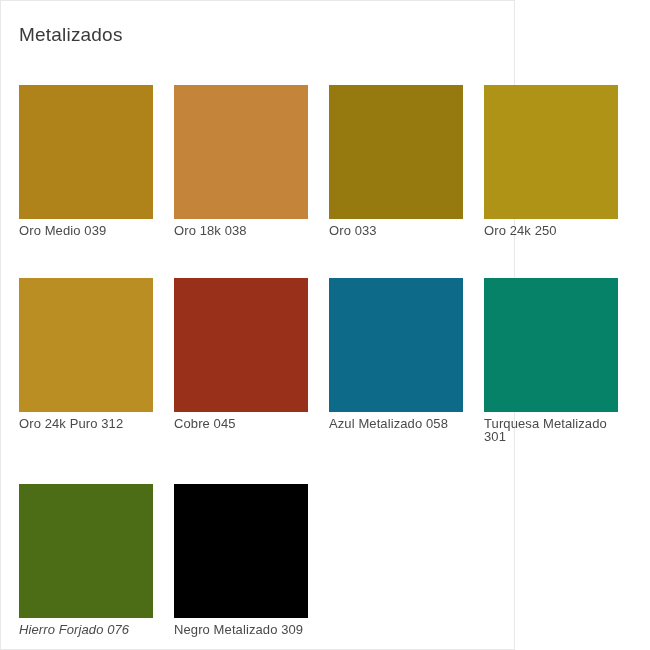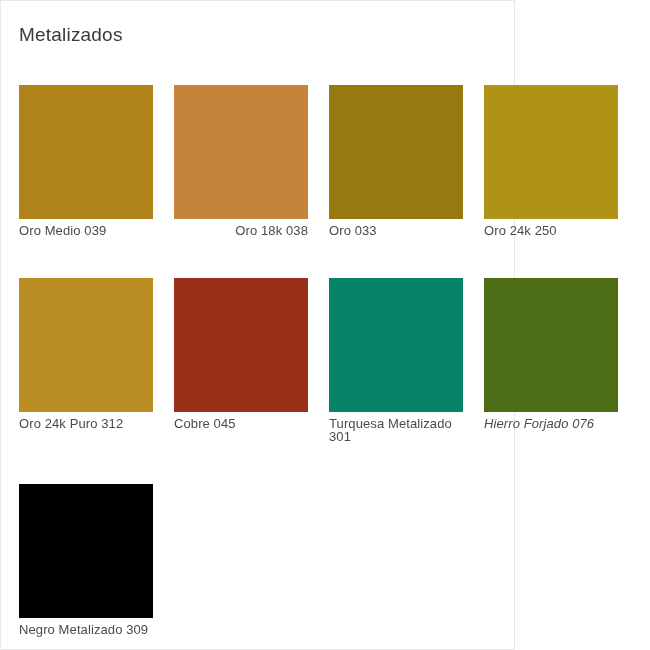--- a/index.html
+++ b/index.html
@@ -68,39 +68,43 @@
 
   <div class="page-title" style="color: rgb(58, 58, 58);">Metalizados</div>
 
   <div class="swatch-grid">
       <div class="swatch-cell">
         <div class="swatch-chip" style="background-color: rgb(176, 130, 26);"></div>
         <div class="swatch-label" style="color: rgb(74, 74, 74);">Oro Medio 039</div>
       </div>
       <div class="swatch-cell">
         <div class="swatch-chip" style="background-color: rgb(196, 133, 58);"></div>
-        <div class="swatch-label" style="color: rgb(74, 74, 74); text-align: right;">Oro 18k 038</div>
+        <div class="swatch-label" style="color: rgb(74, 74, 74);">Oro 18k 038</div>
       </div>
       <div class="swatch-cell">
         <div class="swatch-chip" style="background-color: rgb(150, 121, 15);"></div>
         <div class="swatch-label" style="color: rgb(74, 74, 74);">Oro 033</div>
       </div>
       <div class="swatch-cell">
         <div class="swatch-chip" style="background-color: rgb(175, 147, 22);"></div>
         <div class="swatch-label" style="color: rgb(74, 74, 74);">Oro 24k 250</div>
       </div>
       <div class="swatch-cell">
         <div class="swatch-chip" style="background-color: rgb(186, 142, 34);"></div>
         <div class="swatch-label" style="color: rgb(74, 74, 74);">Oro 24k Puro 312</div>
       </div>
       <div class="swatch-cell">
         <div class="swatch-chip" style="background-color: rgb(153, 48, 26);"></div>
         <div class="swatch-label" style="color: rgb(74, 74, 74);">Cobre 045</div>
       </div>
       <div class="swatch-cell">
+        <div class="swatch-chip" style="background-color: rgb(13, 106, 136);"></div>
+        <div class="swatch-label" style="color: rgb(74, 74, 74);">Azul Metalizado 058</div>
+      </div>
+      <div class="swatch-cell">
         <div class="swatch-chip" style="background-color: rgb(6, 130, 104);"></div>
         <div class="swatch-label" style="color: rgb(74, 74, 74);">Turquesa Metalizado 301</div>
       </div>
       <div class="swatch-cell">
         <div class="swatch-chip" style="background-color: rgb(76, 109, 21);"></div>
         <div class="swatch-label" style="color: rgb(74, 74, 74); font-style: italic;">Hierro Forjado 076</div>
       </div>
       <div class="swatch-cell">
         <div class="swatch-chip" style="background-color: rgb(0, 0, 0);"></div>
         <div class="swatch-label" style="color: rgb(74, 74, 74);">Negro Metalizado 309</div>

